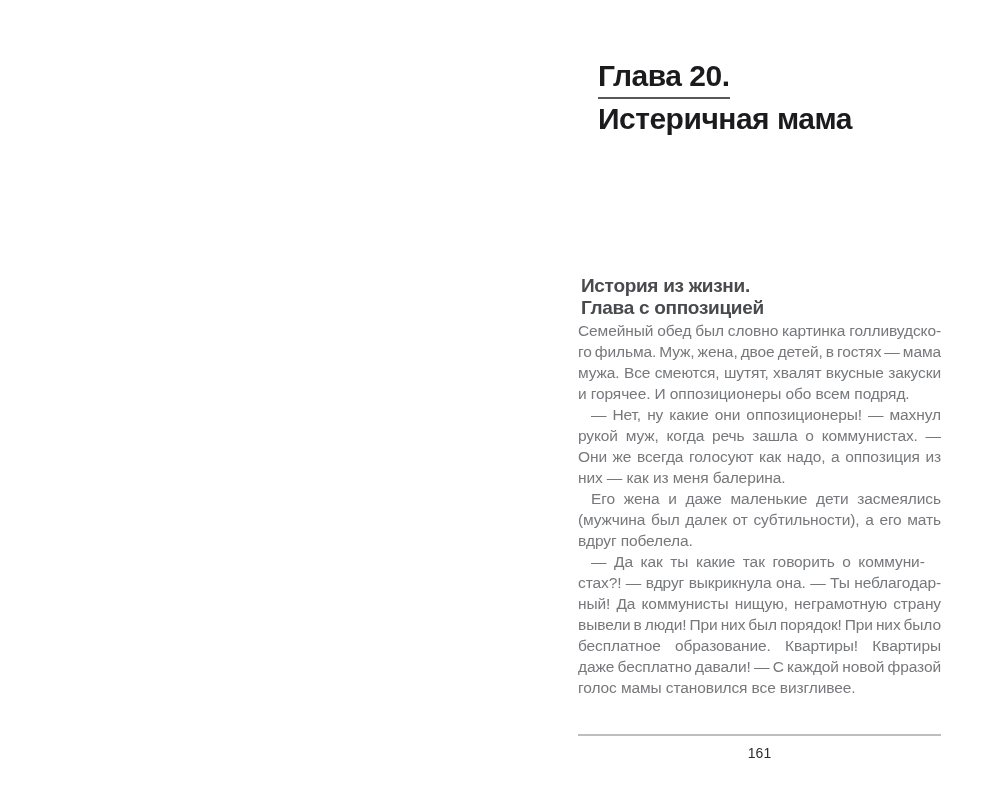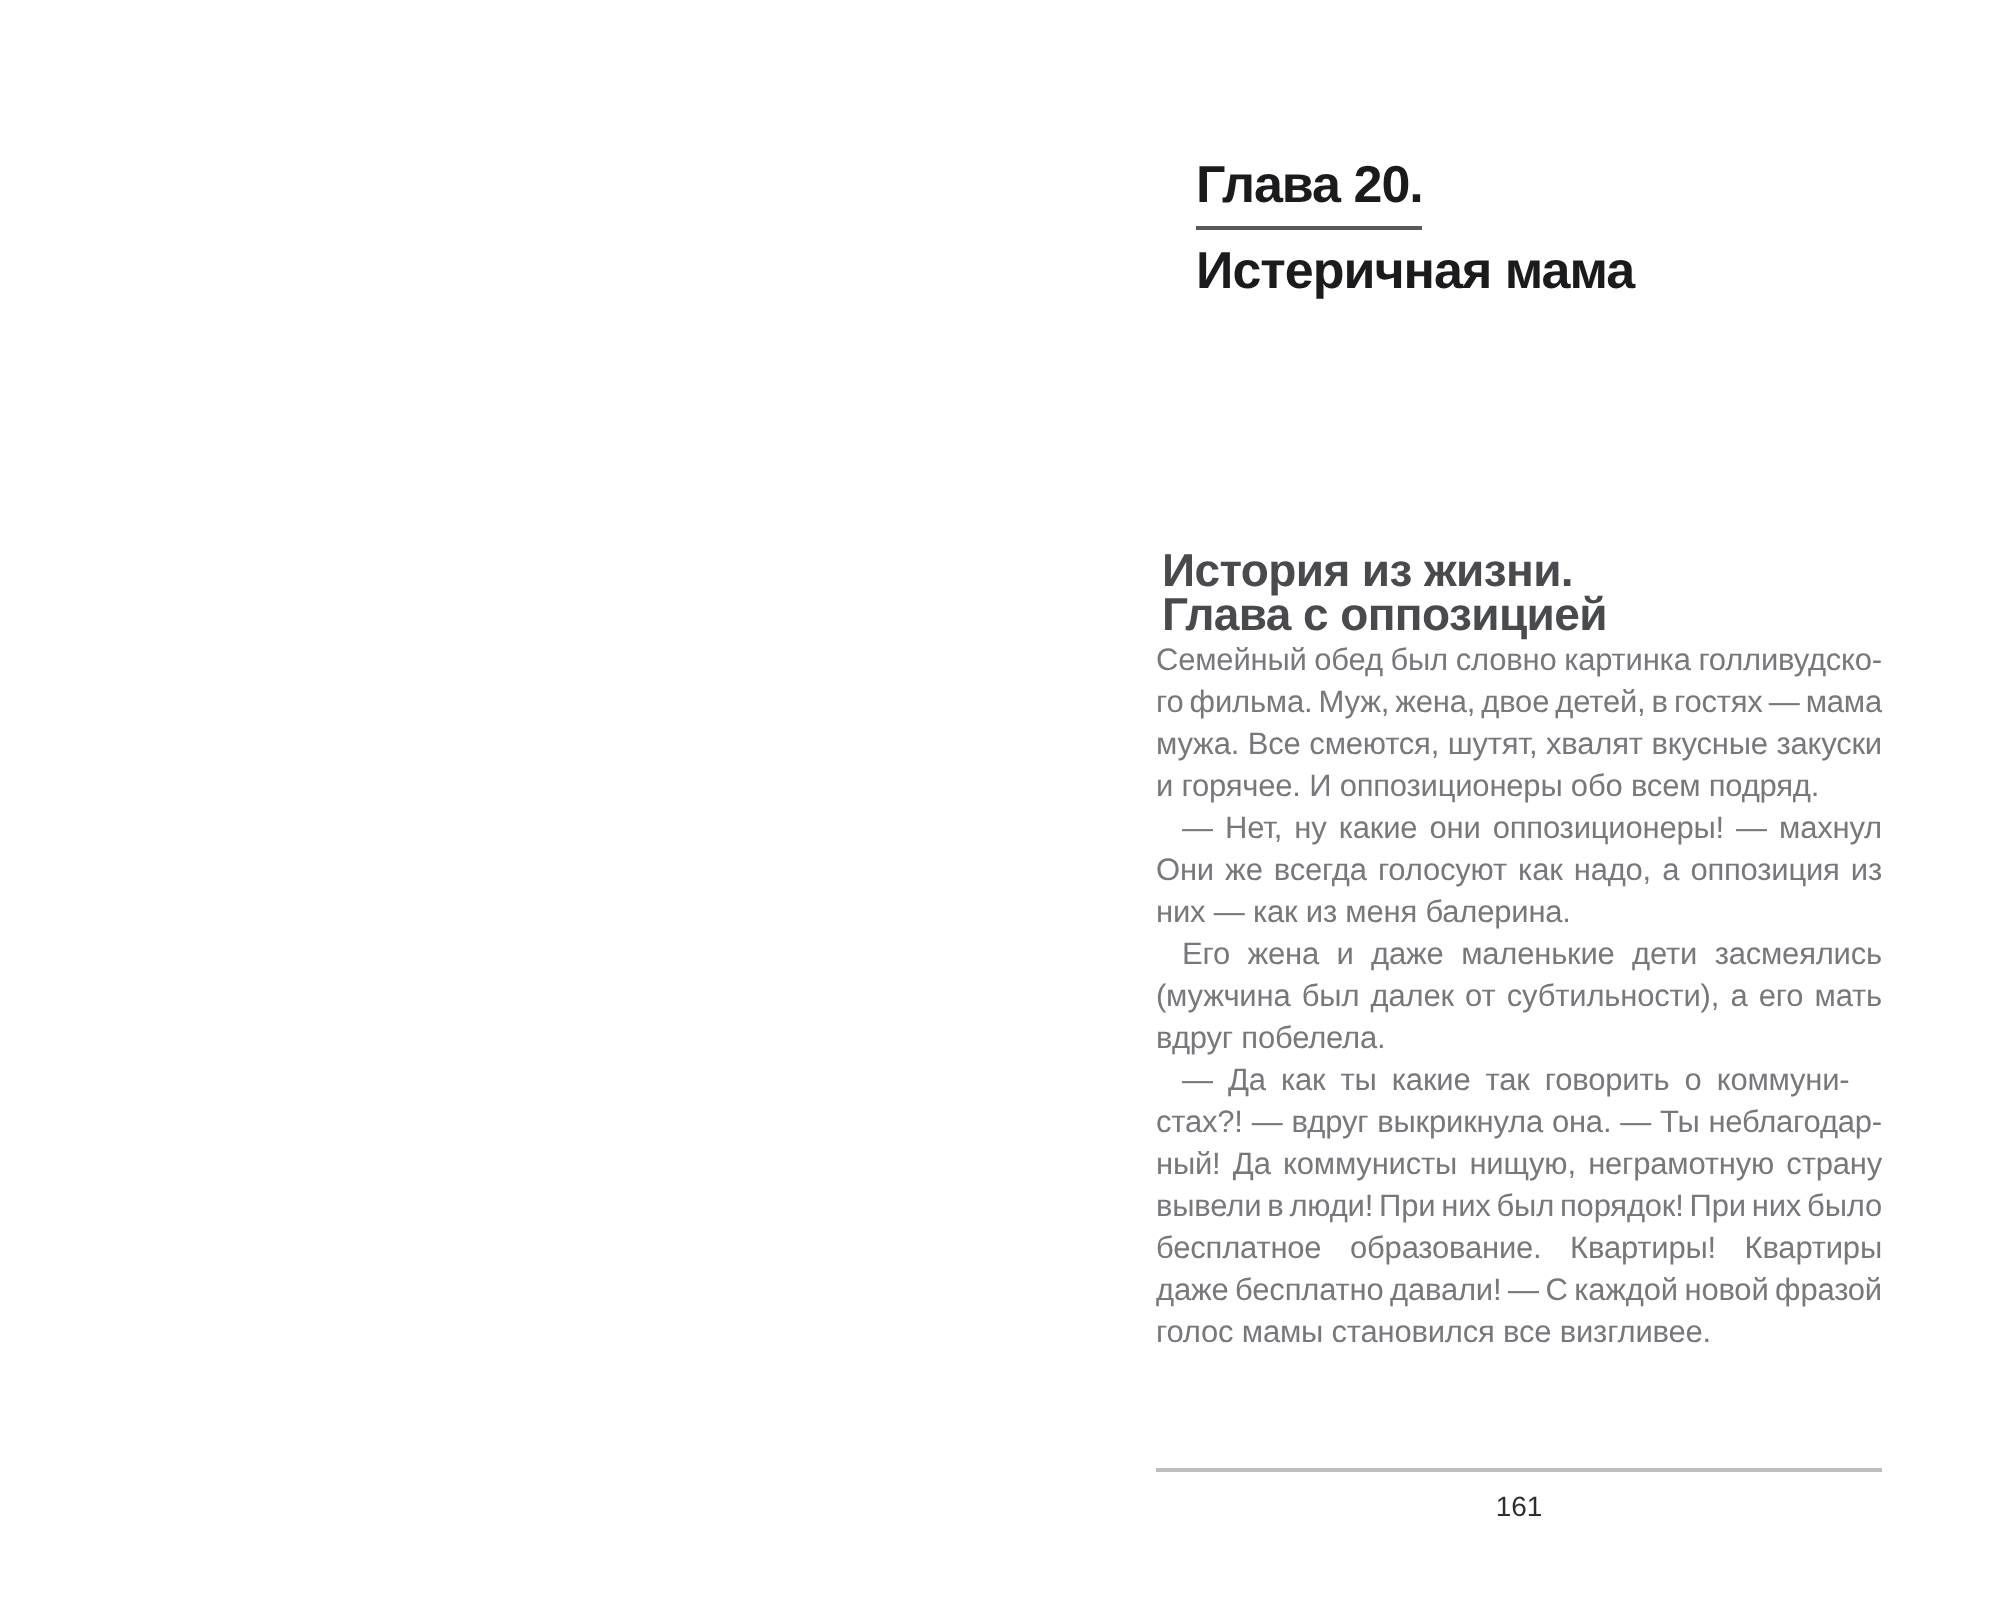--- a/index.html
+++ b/index.html
@@ -11,41 +11,41 @@
     position: relative;
     width: 1000px;
     height: 800px;
     background: #ffffff;
     overflow: hidden;
     font-family: "Liberation Sans", "DejaVu Sans", sans-serif;
   }
   .chapter-title {
     position: absolute;
     left: 598px;
-    top: 72px;
-    font-size: 26px;
+    top: 56px;
+    font-size: 30px;
     line-height: 40px;
     font-weight: 700;
     letter-spacing: -0.5px;
     color: var(--chapter-color, #1b1b1d);
     white-space: nowrap;
   }
   .ct-line1 {
     display: inline-block;
     border-bottom: 2px solid var(--underline-color, #58585a);
     padding-bottom: 1px;
   }
   .ct-line2 {
     display: block;
   }
   .section-heading {
     position: absolute;
     left: 581px;
     top: 275px;
-    font-size: 23px;
+    font-size: 19px;
     line-height: 21.5px;
     font-weight: 700;
     letter-spacing: -0.3px;
     color: var(--section-color, #484a4d);
     white-space: nowrap;
   }
   .body-text {
     position: absolute;
     left: 578px;
     top: 320px;
@@ -98,20 +98,21 @@
 
   <div class="body-text" id="body-text">
       <div class="paragraph">
         <div class="line"><span style="word-spacing: -0.36875px;">Семейный обед был словно картинка голливудско-</span></div>
         <div class="line"><span style="word-spacing: -1.1441px;">го фильма. Муж, жена, двое детей, в гостях — мама</span></div>
         <div class="line"><span style="word-spacing: 0.148438px; margin-top: 36px;">мужа. Все смеются, шутят, хвалят вкусные закуски</span></div>
         <div class="line last"><span>и горячее. И оппозиционеры обо всем подряд.</span></div>
       </div>
       <div class="paragraph">
         <div class="line indent"><span style="word-spacing: 1.87723px;">— Нет, ну какие они оппозиционеры! — махнул</span></div>
+        <div class="line"><span style="word-spacing: 3.5692px;">рукой муж, когда речь зашла о коммунистах. —</span></div>
         <div class="line"><span style="word-spacing: 1.375px;">Они же всегда голосуют как надо, а оппозиция из</span></div>
         <div class="line last"><span>них — как из меня балерина.</span></div>
       </div>
       <div class="paragraph">
         <div class="line indent"><span style="word-spacing: 4.54688px;">Его жена и даже маленькие дети засмеялись</span></div>
         <div class="line"><span style="word-spacing: 1.4442px;">(мужчина был далек от субтильности), а его мать</span></div>
         <div class="line last"><span>вдруг побелела.</span></div>
       </div>
       <div class="paragraph">
         <div class="line indent"><span style="word-spacing: 3.375px;">— Да как ты какие так говорить о коммуни-</span></div>

